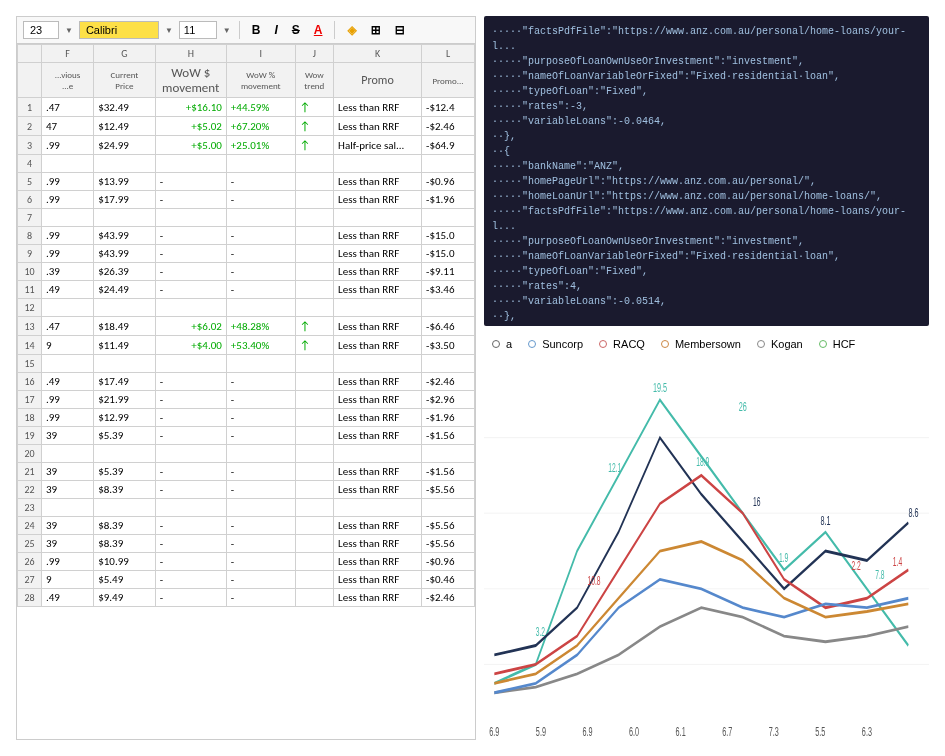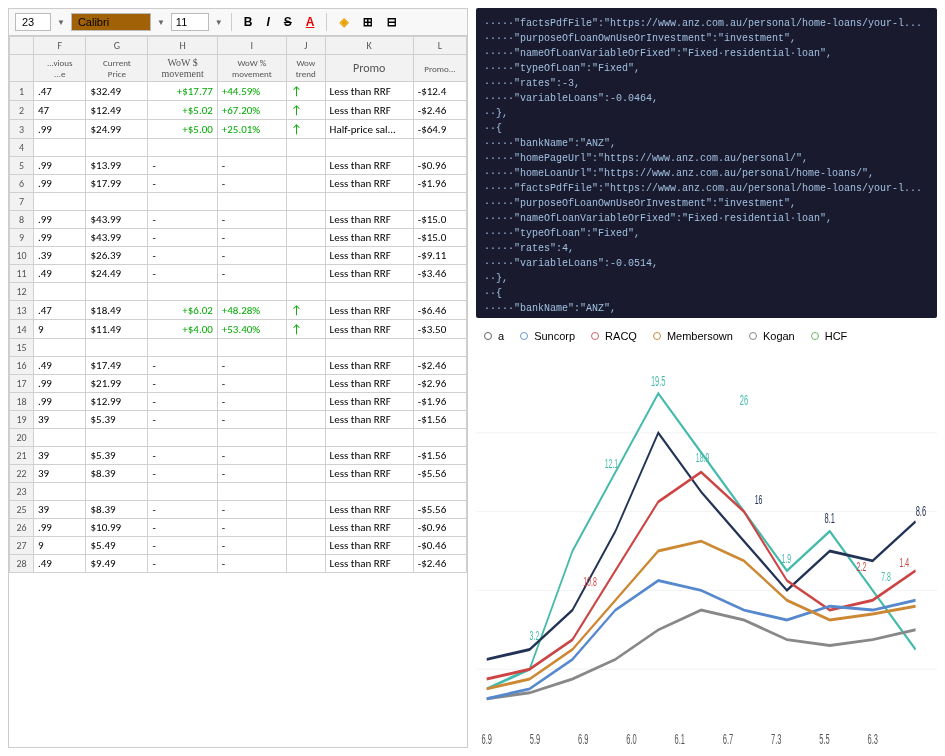--- a/index.html
+++ b/index.html
@@ -12,21 +12,21 @@
       overflow: hidden;
       position: relative;
     }
 
     
     .main-container {
       display: flex;
       width: 945px;
       height: 756px;
       background: #fff;
-      padding: 8px;
+      padding: 16px;
       gap: 8px;
     }
 
     
     .spreadsheet-panel {
       width: 460px;
       flex-shrink: 0;
       border: 1px solid #ccc;
       background: #fff;
       display: flex;
@@ -50,21 +50,21 @@
       font-size: 11px;
       width: 36px;
       background: #fff;
     }
 
     .font-name-box {
       border: 1px solid #bbb;
       padding: 2px 6px;
       font-size: 11px;
       width: 80px;
-      background: #a16207;
+      background: #fde047;
     }
 
     .font-size-box {
       border: 1px solid #bbb;
       padding: 2px 4px;
       font-size: 11px;
       width: 38px;
       background: #fff;
     }
 
@@ -244,33 +244,33 @@
             <th class="col-h">H</th>
             <th class="col-i">I</th>
             <th class="col-j">J</th>
             <th class="col-k">K</th>
             <th class="col-l">L</th>
           </tr>
           <tr class="header-row">
             <th class="row-header"></th>
             <th class="col-f" style="font-size:9px;margin-top:31px;">...vious<br>...e</th>
             <th class="col-g" style="font-size:9px;">Current<br>Price</th>
-            <th class="col-h" style="font-size:10px;font-family:Liberation Serif, serif;">WoW $<br>movement</th>
+            <th class="col-h" style="font-size:13px;">WoW $<br>movement</th>
             <th class="col-i" style="font-size:9px;">WoW %<br>movement</th>
             <th class="col-j" style="font-size:9px;">Wow<br>trend</th>
             <th class="col-k" style="font-size:12px;">Promo</th>
             <th class="col-l" style="font-size:9px;">Promo...</th>
           </tr>
         </thead>
         <tbody id="sheet-body">
         <tr>
               <td class="row-header">1</td>
               <td>.47</td>
               <td>$32.49</td>
-              <td class="positive price">+$17.77</td>
+              <td class="positive price">+$16.10</td>
               <td class="positive">+44.59%</td>
               <td class="arrow-up">↑</td>
               <td>Less than RRF</td>
               <td>-$12.4</td>
             </tr>
             <tr>
               <td class="row-header">2</td>
               <td>47</td>
               <td>$12.49</td>
               <td class="positive price">+$5.02</td>
@@ -481,20 +481,30 @@
             </tr>
             <tr>
               <td class="row-header">23</td>
               <td></td>
               <td></td>
               <td></td>
               <td></td>
               <td></td>
               <td></td>
               <td></td>
+            </tr>
+            <tr>
+              <td class="row-header">24</td>
+              <td>39</td>
+              <td>$8.39</td>
+              <td>-</td>
+              <td>-</td>
+              <td></td>
+              <td>Less than RRF</td>
+              <td>-$5.56</td>
             </tr>
             <tr>
               <td class="row-header">25</td>
               <td>39</td>
               <td>$8.39</td>
               <td>-</td>
               <td>-</td>
               <td></td>
               <td>Less than RRF</td>
               <td>-$5.56</td>

